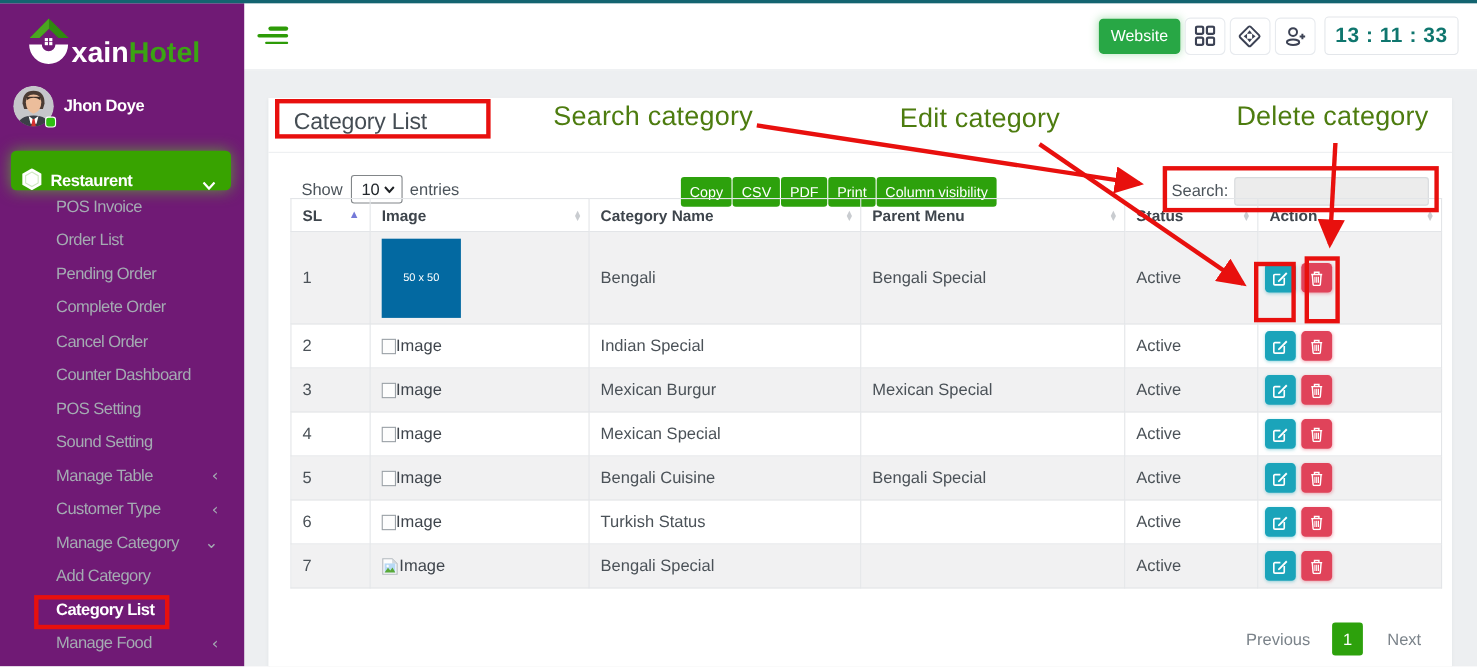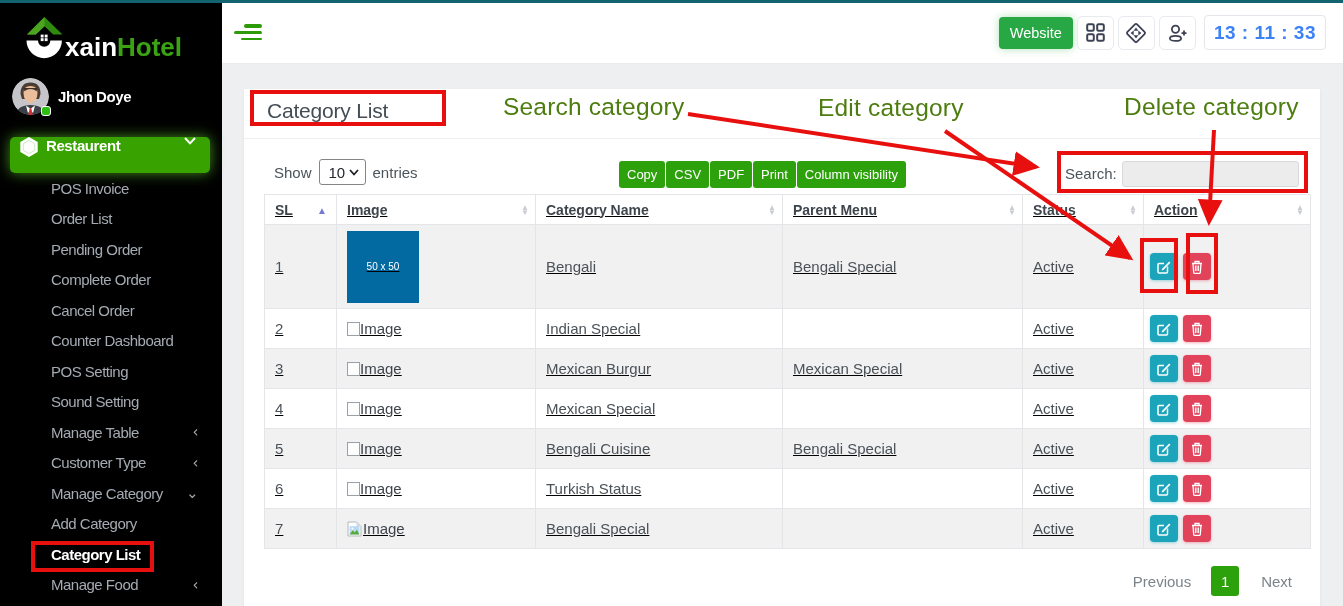--- a/index.html
+++ b/index.html
@@ -4,32 +4,32 @@
 <style>
   * { margin:0; padding:0; box-sizing:border-box; }
   html,body { width:1343px; height:606px; }
   body { font-family:"Liberation Sans", sans-serif; overflow:hidden; }
   #root { position:relative; width:1343px; height:606px; background:#edeff1; overflow:hidden; }
 
   
   .topstrip { position:absolute; left:0; top:0; width:1343px; height:3px; background:#136470; z-index:6; }
 
   
-  .sidebar { position:absolute; left:0; top:3px; width:222px; height:603px; background:#000000; z-index:5; }
+  .sidebar { position:absolute; left:0; top:3px; width:222px; height:603px; background:#701a75; z-index:5; }
   .logo { position:absolute; left:26px; top:8px; height:49px; display:flex; align-items:flex-end; }
   .logo-text { font-size:26px; font-weight:bold; color:#fff; letter-spacing:0; line-height:1; padding-bottom:0; margin-left:2px; }
   .logo-text .green { color:#3ba313; }
   .user { position:absolute; left:12px; top:75px; display:flex; align-items:center; }
   .avatar { position:relative; width:37px; height:37px; border-radius:50%; overflow:visible; }
   .avatar svg.face { border-radius:50%; display:block; }
   .status-dot { position:absolute; right:-2px; bottom:-1px; width:10px; height:10px; background:#2fbf12; border-radius:3px; border:1.5px solid #fff; }
   .user-name { margin-left:9px; color:#fff; font-size:15px; font-weight:bold; letter-spacing:-0.4px;text-align:right; }
 
   .menu-parent { position:absolute; left:10px; top:134px; width:200px; height:36px; background:#38a300;
-    border-radius:5px; display:flex; align-items:flex-start; padding:0 12px 0 10px; box-shadow:0 0 14px rgba(90,190,40,.75); }
+    border-radius:5px; display:flex; align-items:flex-end; padding:0 12px 0 10px; box-shadow:0 0 14px rgba(90,190,40,.75); }
   .menu-parent .hexwrap { width:18px; height:20px; margin-right:8px; display:flex; }
   .menu-parent .label { color:#fff; font-size:15px; font-weight:bold; flex:1; letter-spacing:-0.4px; }
   .menu-parent .chev { color:#fff; font-size:13px; margin-right:2px; }
 
   .submenu { position:absolute; left:0; top:170px; width:222px; }
   .submenu-item { height:30.5px; display:flex; align-items:center; padding-left:51px; padding-right:24px; color:#a4abb2; font-size:15px; letter-spacing:-0.5px; }
   .submenu-item .lbl { flex:1; }
   .submenu-item .chev { font-size:15px; color:#a4abb2; font-family:"DejaVu Sans", sans-serif; }
   .submenu-item.active { color:#ffffff; font-weight:bold; }
 
@@ -39,40 +39,40 @@
   .hamburger span { position:absolute; background:#2d9b07; border-radius:2px; }
   .hamburger .l1 { top:0; left:10px; width:18px; height:3.5px; }
   .hamburger .l2 { top:6.5px; left:0; width:28px; height:3.5px; }
   .hamburger .l3 { top:13.5px; left:7px; width:21px; height:2.5px; }
   .topbar-right { position:absolute; right:17px; top:12px; display:flex; align-items:center; }
   .btn-website { height:32px; padding:0 11px; background:#28a745; border:none; border-radius:4px; color:#fff; font-size:14.5px;
      font-family:inherit; display:flex; align-items:center; box-shadow:0 0 8px rgba(80,190,100,.45); }
   .iconbtn { width:37px; height:34px; border:1px solid #e7eaee; border-radius:5px; background:#fff; margin-left:4px;
      display:flex; align-items:center; justify-content:center; }
   .timebox { height:35px; margin-left:8px; border:1px solid #e3e6ea; border-radius:4px; padding:0 9px;
-     display:flex; align-items:center; font-size:19px; font-weight:bold; color:#3b82f6; letter-spacing:0.5px; }
+     display:flex; align-items:center; font-size:19px; font-weight:bold; color:#0f766e; letter-spacing:0.5px; }
 
   
   .main { position:absolute; left:222px; top:64px; width:1121px; height:542px; background:#edeff1; }
   .card { position:absolute; left:22px; top:25px; width:1076px; height:540px; background:#fff; box-shadow:0 1px 3px rgba(40,50,60,.06); }
   .card-header { height:50px; border-bottom:1px solid #edeff1; }
   .card-title { position:absolute; left:23px; top:10px; font-size:21px; color:#454d54; letter-spacing:-0.2px; }
 
   .controls-left { position:absolute; left:30px; top:70px; height:26px; display:flex; align-items:center; font-size:15px; color:#4c545b; }
   .pgsel { width:47px; height:26px; border:1px solid #828689; border-radius:3px; margin:0 7px; display:flex; align-items:center;
      justify-content:space-between; padding:0 6px 0 9px; font-size:15px; color:#23282d; background:#fff; }
   .dt-buttons { position:absolute; left:375px; top:72px; display:flex; }
   .dt-btn { height:27px; margin-right:1px; padding:0 8px; background:#2da10c; border:none; border-radius:3px;
      color:#fff; font-size:13px; font-family:inherit; display:flex; align-items:center; }
   .search-wrap { position:absolute; left:821px; top:71px; height:27px; display:flex; align-items:center; }
   .search-label { font-size:15px; color:#4c545b; margin-right:5px; }
   .search-input { width:177px; height:26px; background:#ececec; border:1px solid #d7dadd; border-radius:3px; font-family:inherit; font-size:14px; padding:0 8px; color:#333; }
 
   
-  table.dt { position:absolute; left:20px; top:105px; width:1046px; border-collapse:collapse; table-layout:fixed;text-decoration:underline; }
+  table.dt { position:absolute; left:20px; top:91px; width:1046px; border-collapse:collapse; table-layout:fixed; }
   table.dt th, table.dt td { border:1px solid #e3e5e8; padding:0 0 0 10px; font-size:15px; color:#4b5258; text-align:left; vertical-align:middle; }
   table.dt th { height:30px; font-size:14px; font-weight:bold; color:#3e454c; position:relative; }
   table.dt .sorticons { position:absolute; right:6px; top:50%; transform:translateY(-50%); display:flex; flex-direction:column; line-height:5px; }
   table.dt .sorticons i { font-style:normal; font-size:8px; color:#c9ccd0; height:5px; display:block; }
   table.dt .sortasc { position:absolute; right:9px; top:50%; transform:translateY(-50%); font-style:normal; font-size:10px; color:#7479d8; }
   tr.odd td { background:#f1f1f2; }
   tr.r1 td { height:84px; }
   tr.rn td { height:40px; }
   .imgph { width:72px; height:72px; background:#0369a1; color:#fff; font-size:10px; display:flex; align-items:center; justify-content:center; margin:0; }
   .brokenbox { display:inline-block; width:13px; height:14px; border:1px solid #9aa0a6; background:#fdfdfd; vertical-align:-2px; }

